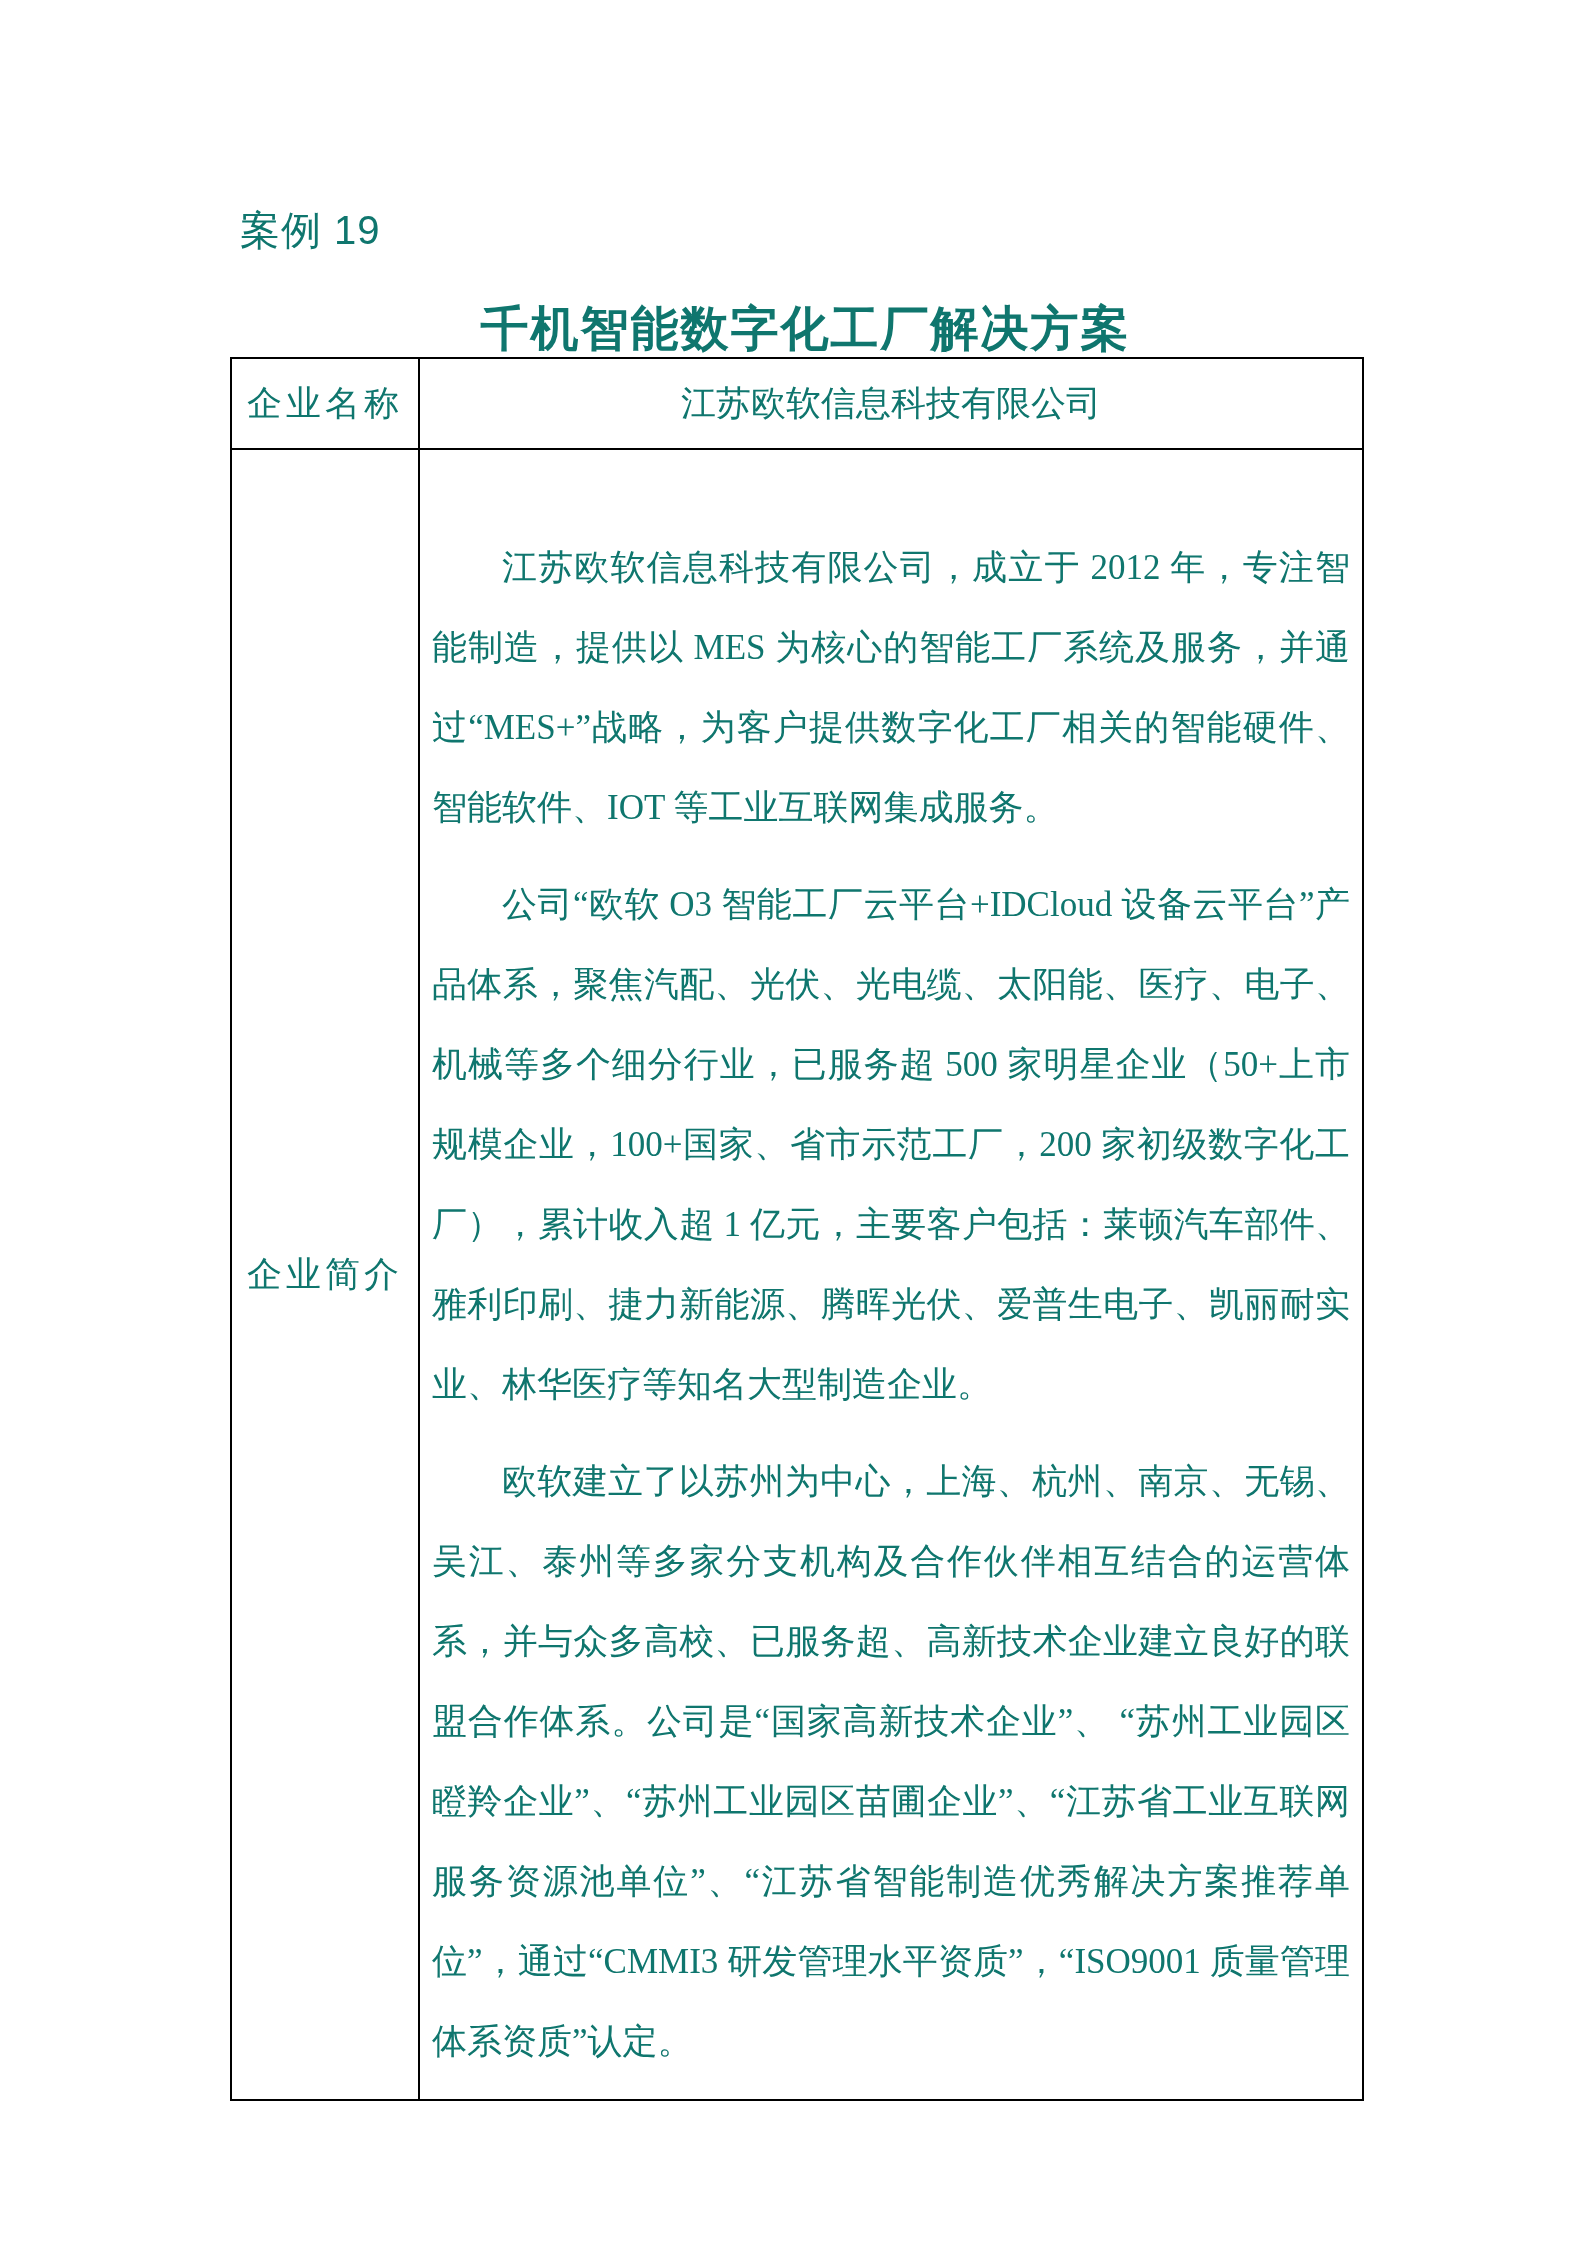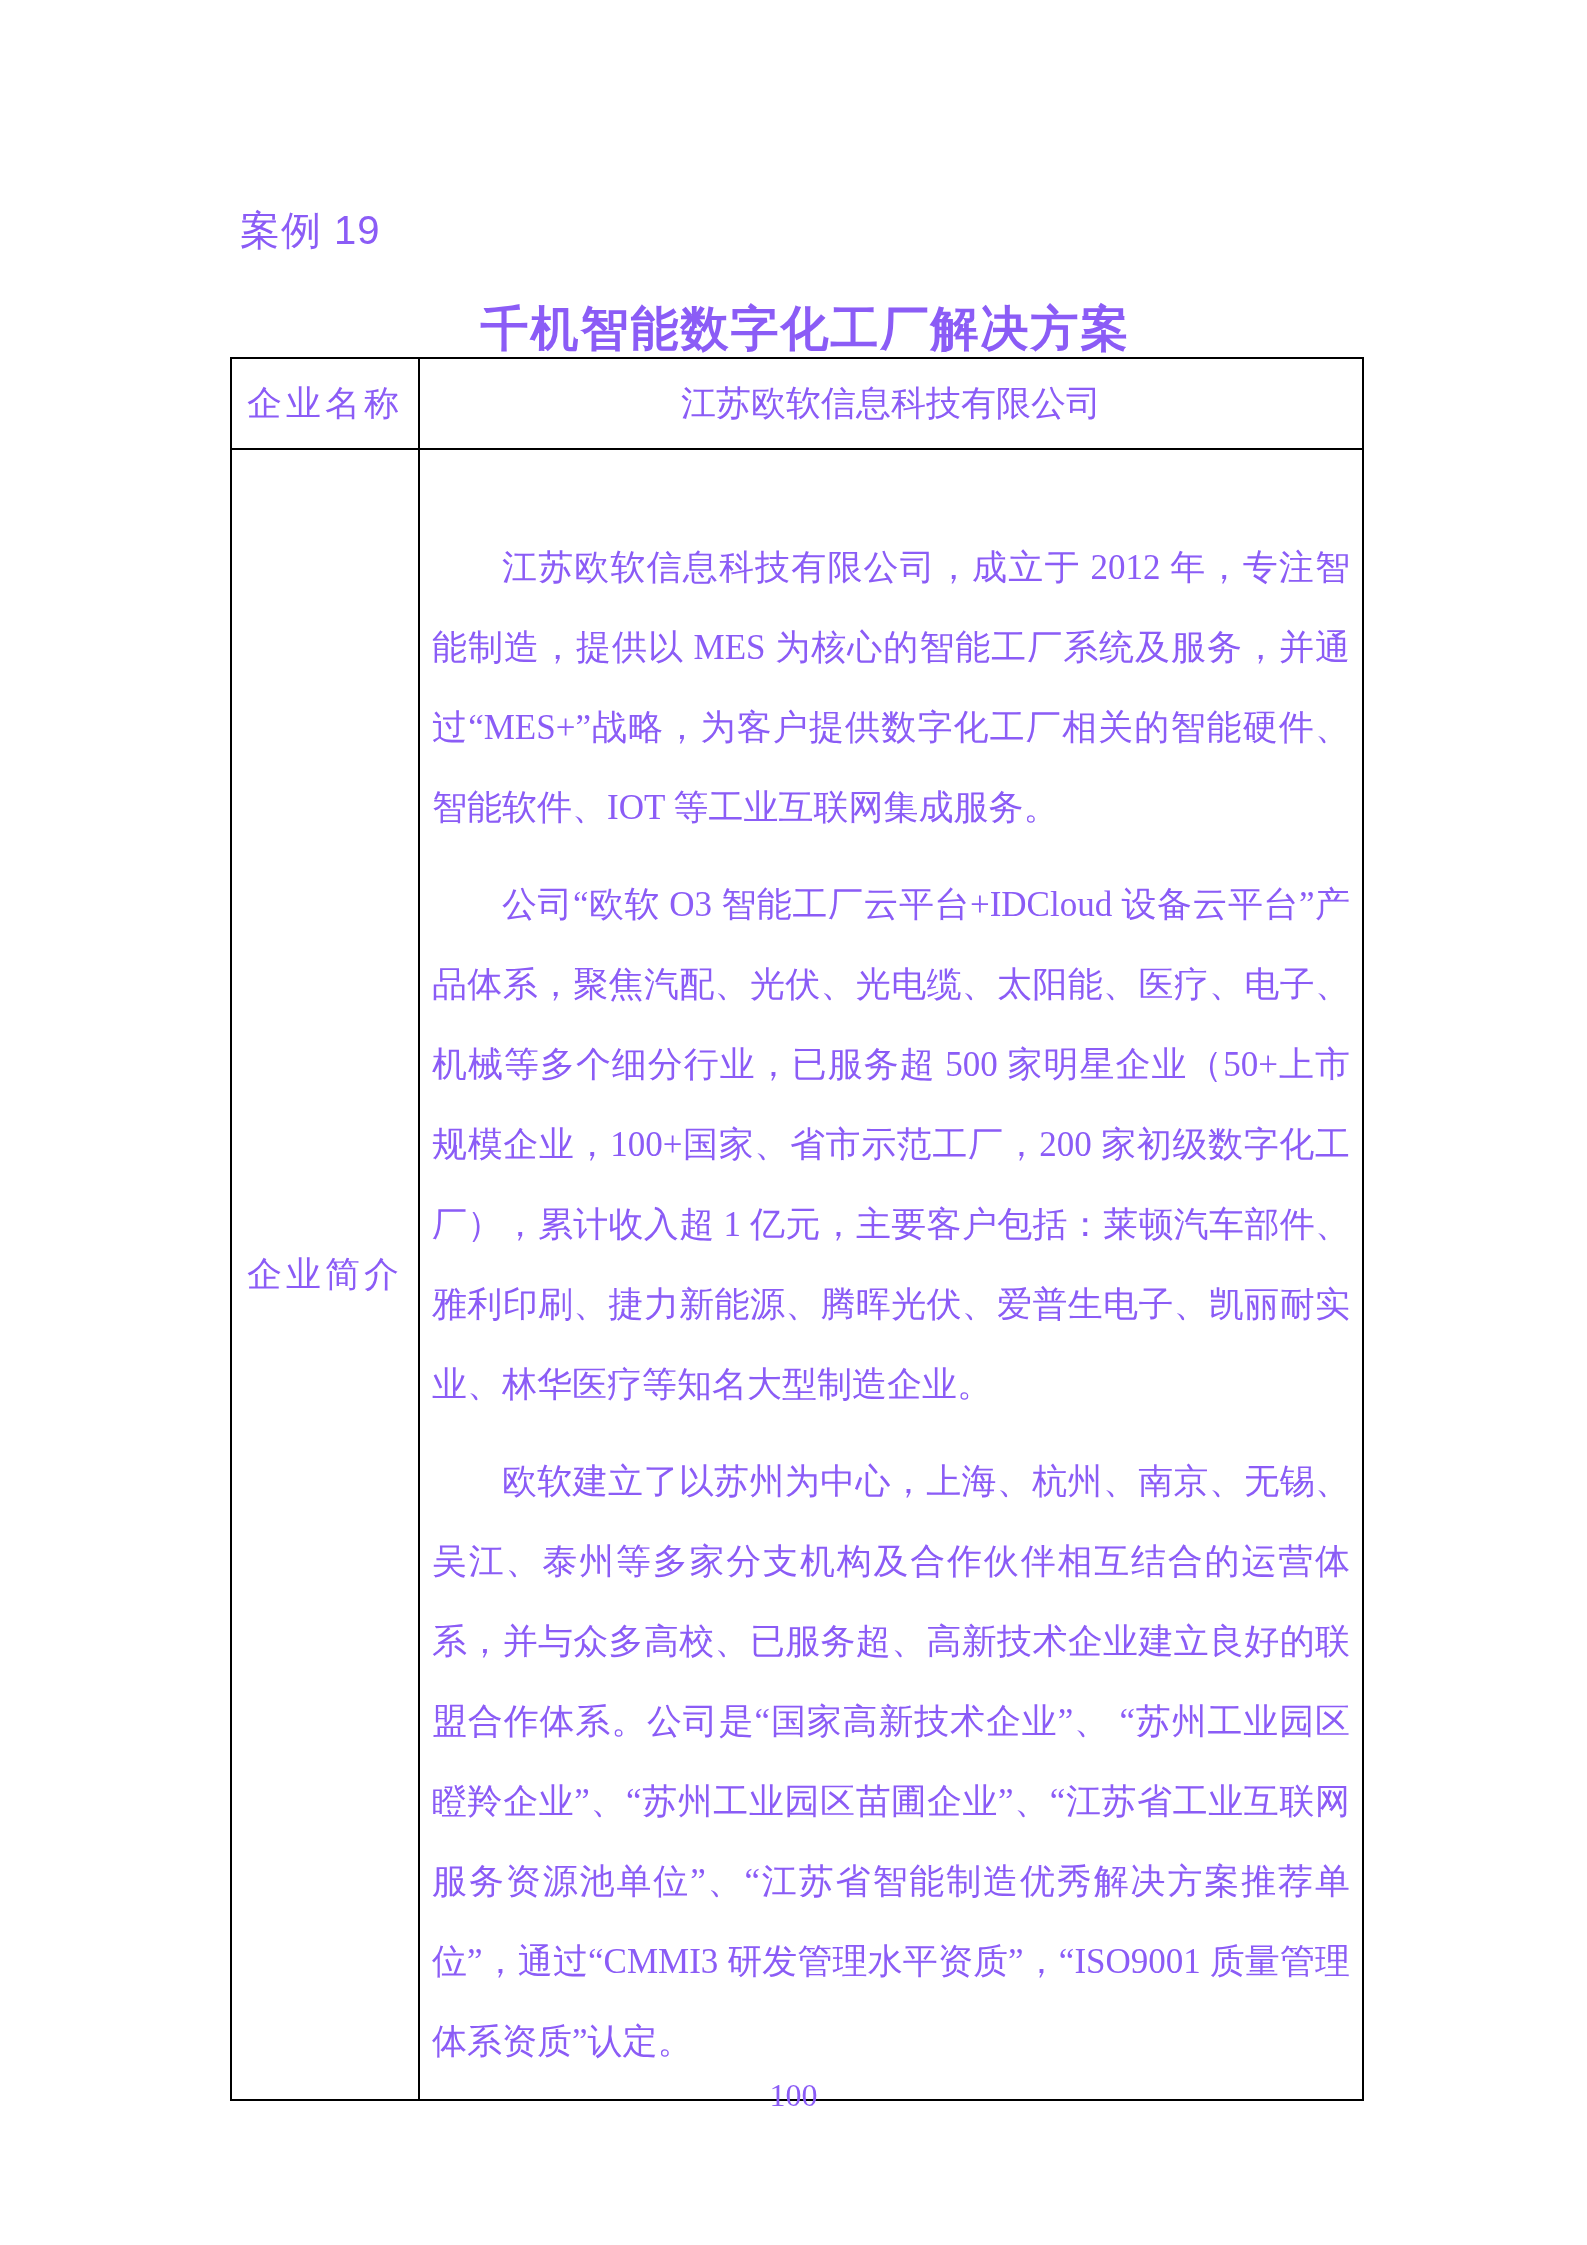--- a/index.html
+++ b/index.html
@@ -5,21 +5,21 @@
   html, body {
     margin: 0;
     padding: 0;
     background: #ffffff;
   }
   .page {
     position: relative;
     width: 1587px;
     height: 2245px;
     background: #ffffff;
-    color: #8b5cf6;
+    color: #0f766e;
     font-family: "Liberation Serif", "DejaVu Serif", serif;
     overflow: hidden;
   }
   .case-label {
     position: absolute;
     left: 240px;
     top: 206px;
     font-size: 40px;
     line-height: 1.2;
     font-family: "Liberation Sans", "DejaVu Sans", sans-serif;
@@ -110,15 +110,14 @@
         <td class="hcell">企业简介</td>
         <td class="profile-value">
           <p class="para">江苏欧软信息科技有限公司，成立于 2012 年，专注智能制造，提供以 MES 为核心的智能工厂系统及服务，并通过“MES+”战略，为客户提供数字化工厂相关的智能硬件、智能软件、IOT 等工业互联网集成服务。</p>
           <p class="para">公司“欧软 O3 智能工厂云平台+IDCloud 设备云平台”产品体系，聚焦汽配、光伏、光电缆、太阳能、医疗、电子、机械等多个细分行业，已服务超 500 家明星企业（50+上市规模企业，100+国家、省市示范工厂，200 家初级数字化工厂），累计收入超 1 亿元，主要客户包括：莱顿汽车部件、雅利印刷、捷力新能源、腾晖光伏、爱普生电子、凯丽耐实业、林华医疗等知名大型制造企业。</p>
           <p class="para">欧软建立了以苏州为中心，上海、杭州、南京、无锡、吴江、泰州等多家分支机构及合作伙伴相互结合的运营体系，并与众多高校、已服务超、高新技术企业建立良好的联盟合作体系。公司是“国家高新技术企业”、 “苏州工业园区瞪羚企业”、“苏州工业园区苗圃企业”、“江苏省工业互联网服务资源池单位”、“江苏省智能制造优秀解决方案推荐单位”，通过“CMMI3 研发管理水平资质”，“ISO9001 质量管理体系资质”认定。</p>
         </td>
       </tr>
     </tbody>
   </table>
 
-  <div class="page-number">100</div>
 
 </div>
 
 </body></html>

